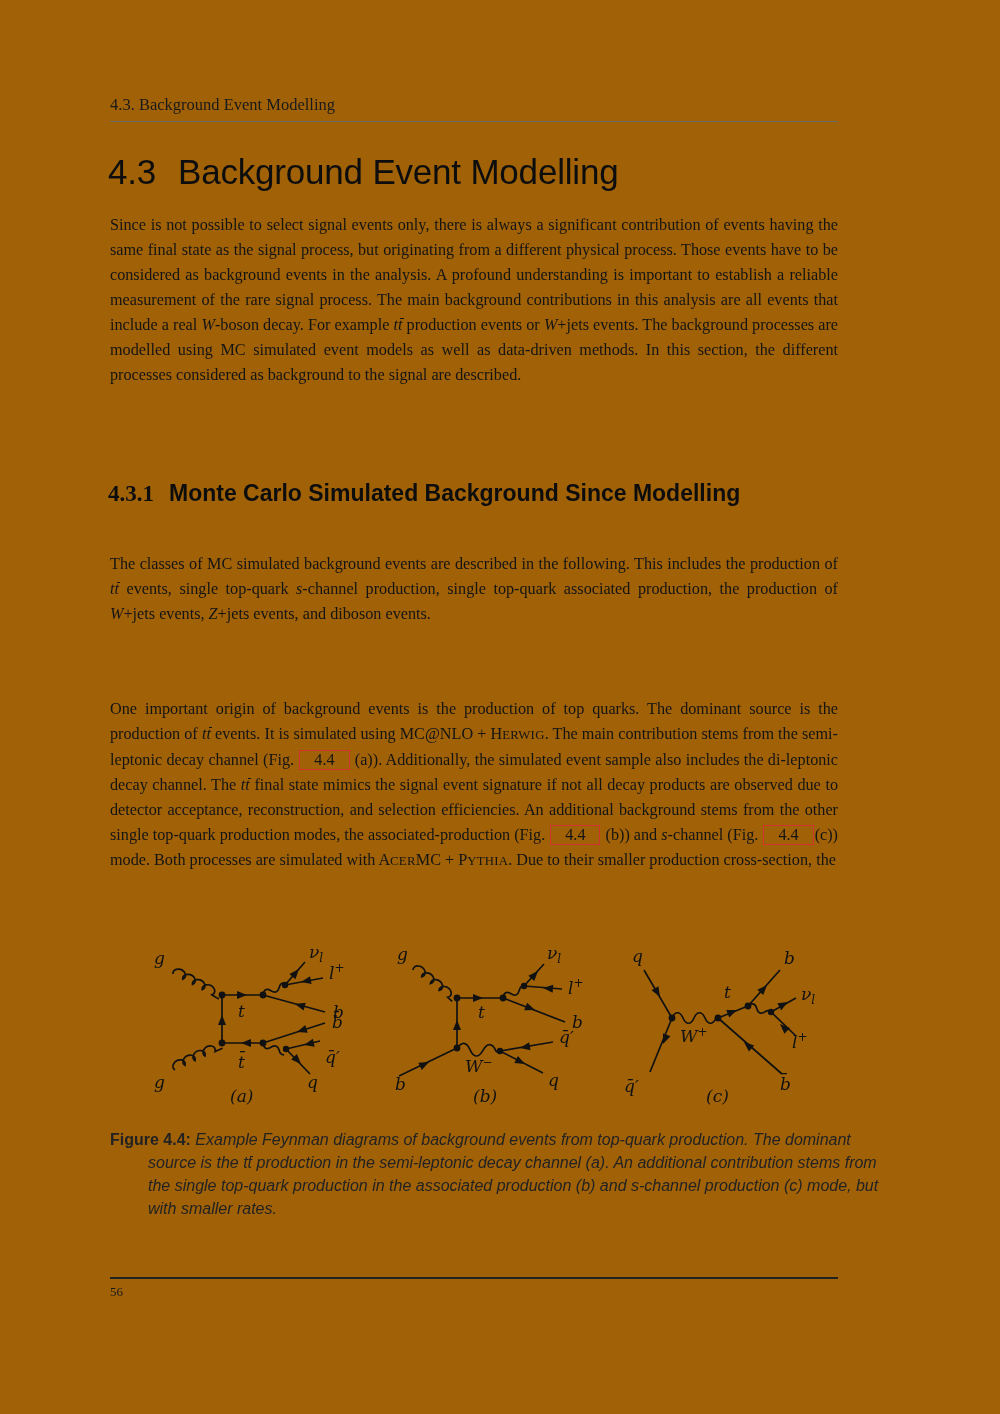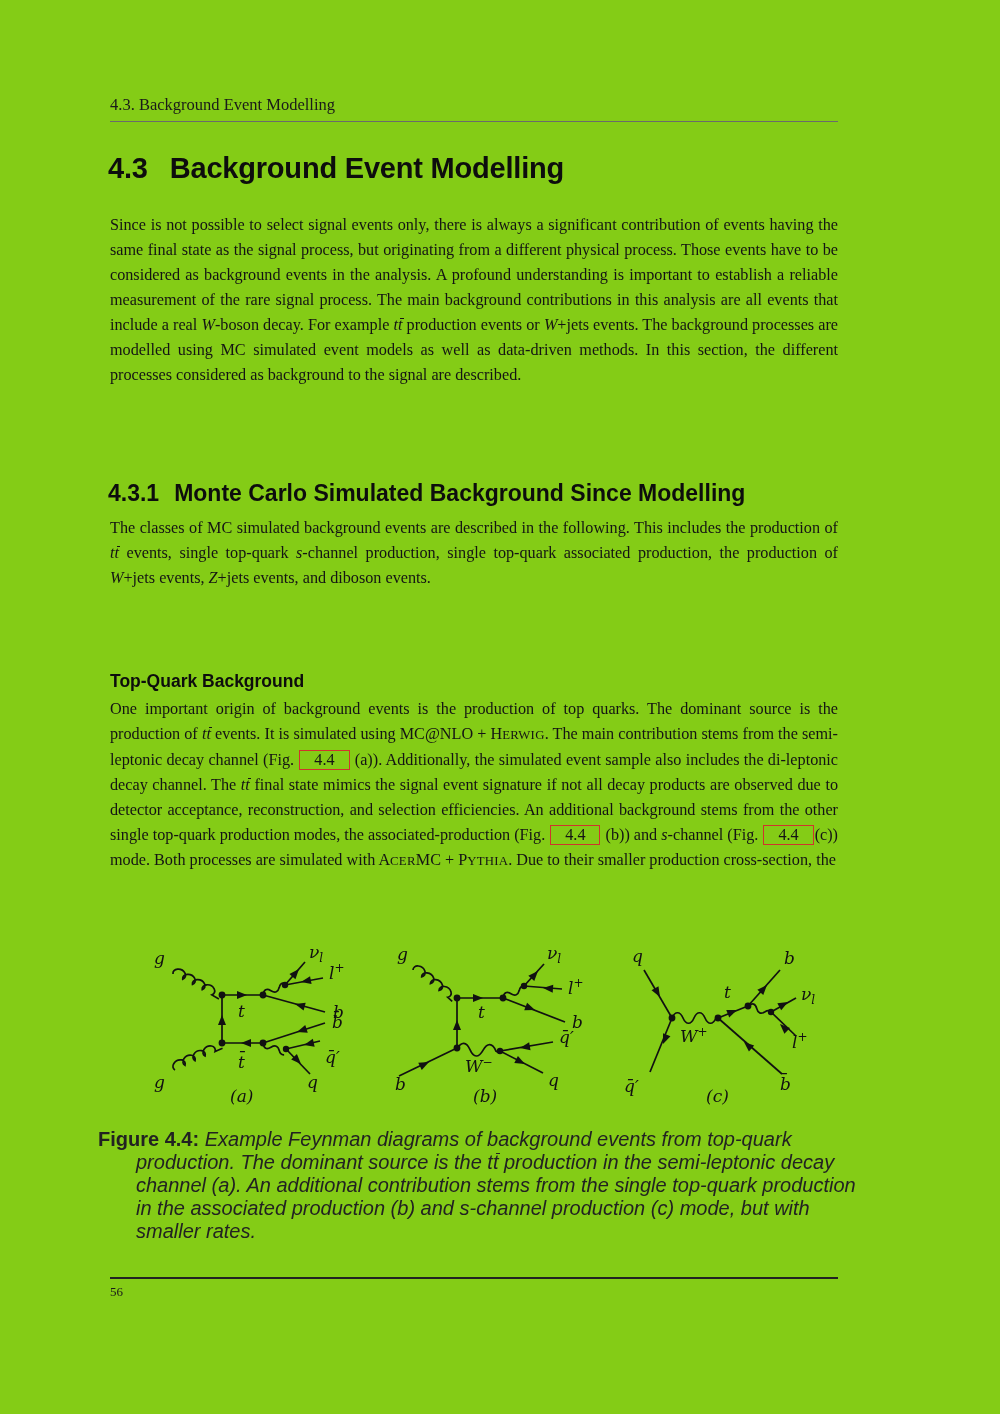--- a/index.html
+++ b/index.html
@@ -1,51 +1,51 @@
 <!DOCTYPE html>
 <html><head>
 <meta charset="utf-8">
 <style>
   html,body{margin:0;padding:0;background:#e8e8e8;}
-  .page{position:relative;width:1000px;height:1414px;background:#84cc16;margin:0 auto;
+  .page{position:relative;width:1000px;height:1414px;background:#a16207;margin:0 auto;
         font-family:"Liberation Serif",serif;color:#111;overflow:hidden;}
   .abs{position:absolute;}
   .runninghead{left:110px;top:95px;width:728px;font-size:16.5px;color:#1a1a1a;}
   .headrule{left:110px;top:121px;width:728px;height:1px;background:#6b6b6b;}
   .h1{left:108px;top:152px;width:760px;font-family:"Liberation Sans",sans-serif;
-      font-weight:bold;font-size:29px;letter-spacing:-0.2px;color:#0d0d0d;}
+      font-weight:normal;font-size:35px;letter-spacing:-0.2px;color:#0d0d0d;}
   .h1 .num{margin-right:22px;}
   .h2{left:108px;top:480px;width:760px;font-family:"Liberation Sans",sans-serif;
       font-weight:bold;font-size:23px;color:#0d0d0d;}
-  .h2 .num{margin-right:15px;}
+  .h2 .num{margin-right:15px;font-family:Liberation Serif, serif;}
   .h3{left:110px;top:671px;width:760px;font-family:"Liberation Sans",sans-serif;
       font-weight:bold;font-size:17.5px;color:#0d0d0d;}
   .body-par{left:110px;width:728px;font-size:16.2px;line-height:25px;text-align:justify;color:#141414;}
   .p1{top:213px;}
-  .p2{top:516px;}
+  .p2{top:552px;}
   .p3{top:697px;}
   .it{font-style:italic;}
   .bd{font-weight:bold;}
   .rm{font-style:normal;}
   .sc{font-size:79%;text-transform:uppercase;letter-spacing:0.02em;}
   .bar{position:relative;}
   .bar::after{content:"";position:absolute;left:0.14em;right:-0.08em;top:0.10em;height:0;
               border-top:0.09em solid currentColor;}
   .refbox{border:1.4px solid #d0342c;padding:0 14px;margin:0 1px;}
   .figure-row{left:110px;top:930px;width:770px;height:195px;}
   .diag{position:absolute;top:0;}
   .diag-a{left:25px;}
   .diag-b{left:275px;}
   .diag-c{left:500px;}
   svg .fl{stroke:#111;stroke-width:1.7;fill:none;}
   svg .ar{fill:#111;stroke:none;}
   svg .vx{fill:#111;stroke:none;}
   svg .dl{font-family:"DejaVu Serif",serif;font-style:italic;font-size:17px;fill:#111;}
-  .caption{left:98px;top:1128px;width:732px;font-family:"Liberation Sans",sans-serif;
-           font-style:italic;font-size:20px;line-height:23px;color:#222;
+  .caption{left:110px;top:1128px;width:732px;font-family:"Liberation Sans",sans-serif;
+           font-style:italic;font-size:16px;line-height:23px;color:#222;
            padding-left:38px;text-indent:-38px;}
   .footrule{left:110px;top:1277px;width:728px;height:1.6px;background:#222;}
   .pagenum{left:110px;top:1284px;font-size:13px;color:#1a1a1a;}
 </style>
 </head>
 <body>
 
 <div class="page">
 
   <div class="abs runninghead">4.3. Background Event Modelling</div>
@@ -56,21 +56,20 @@
   </div>
 
   <div class="abs body-par p1"><span>Since is not possible to select signal events only, there is always a significant contribution of events having the same final state as the signal process, but originating from a different physical process. Those events have to be considered as background events in the analysis. A profound understanding is important to establish a reliable measurement of the rare signal process. The main background contributions in this analysis are all events that include a real </span><span class="it">W</span><span>-boson decay. For example </span><span class="it">t</span><span class="it bar">t</span><span> production events or </span><span class="it">W</span><span>+jets events. The background processes are modelled using MC simulated event models as well as data-driven methods. In this section, the different processes considered as background to the signal are described.</span></div>
 
   <div class="abs h2">
     <span class="num">4.3.1</span><span>Monte Carlo Simulated Background Since Modelling</span>
   </div>
 
   <div class="abs body-par p2"><span>The classes of MC simulated background events are described in the following. This includes the production of </span><span class="it">t</span><span class="it bar">t</span><span> events, single top-quark </span><span class="it">s</span><span>-channel production, single top-quark associated production, the production of </span><span class="it">W</span><span>+jets events, </span><span class="it">Z</span><span>+jets events, and diboson events.</span></div>
 
-  <div class="abs h3">Top-Quark Background</div>
 
   <div class="abs body-par p3"><span>One important origin of background events is the production of top quarks. The dominant source is the production of </span><span class="it">t</span><span class="it bar">t</span><span> events. It is simulated using MC@NLO + H</span><span class="sc">erwig</span><span>. The main contribution stems from the semi-leptonic decay channel (Fig. </span><span class="refbox" style="border-color: rgb(208, 52, 44);">4.4</span><span> (a)). Additionally, the simulated event sample also includes the di-leptonic decay channel. The </span><span class="it">t</span><span class="it bar">t</span><span> final state mimics the signal event signature if not all decay products are observed due to detector acceptance, reconstruction, and selection efficiencies. An additional background stems from the other single top-quark production modes, the associated-production (Fig. </span><span class="refbox" style="border-color: rgb(208, 52, 44);">4.4</span><span> (b)) and </span><span class="it">s</span><span>-channel (Fig. </span><span class="refbox" style="border-color: rgb(208, 52, 44);">4.4</span><span>(c)) mode. Both processes are simulated with A</span><span class="sc">cer</span><span>MC + P</span><span class="sc">ythia</span><span>. Due to their smaller production cross-section, the</span></div>
 
   <div class="abs figure-row">
 
     <svg class="diag diag-a" width="250" height="190" viewBox="0 0 250 190">
       <g transform="translate(38,44) rotate(23)">
         <path class="fl" d="M0,0 a6.5,5 0 1 1 11,1 a6.5,5 0 1 1 11,1 a6.5,5 0 1 1 11,1 a6.5,5 0 1 1 11,1 l8,1"></path>
       </g>
       <g transform="translate(40,140) rotate(-30)">

